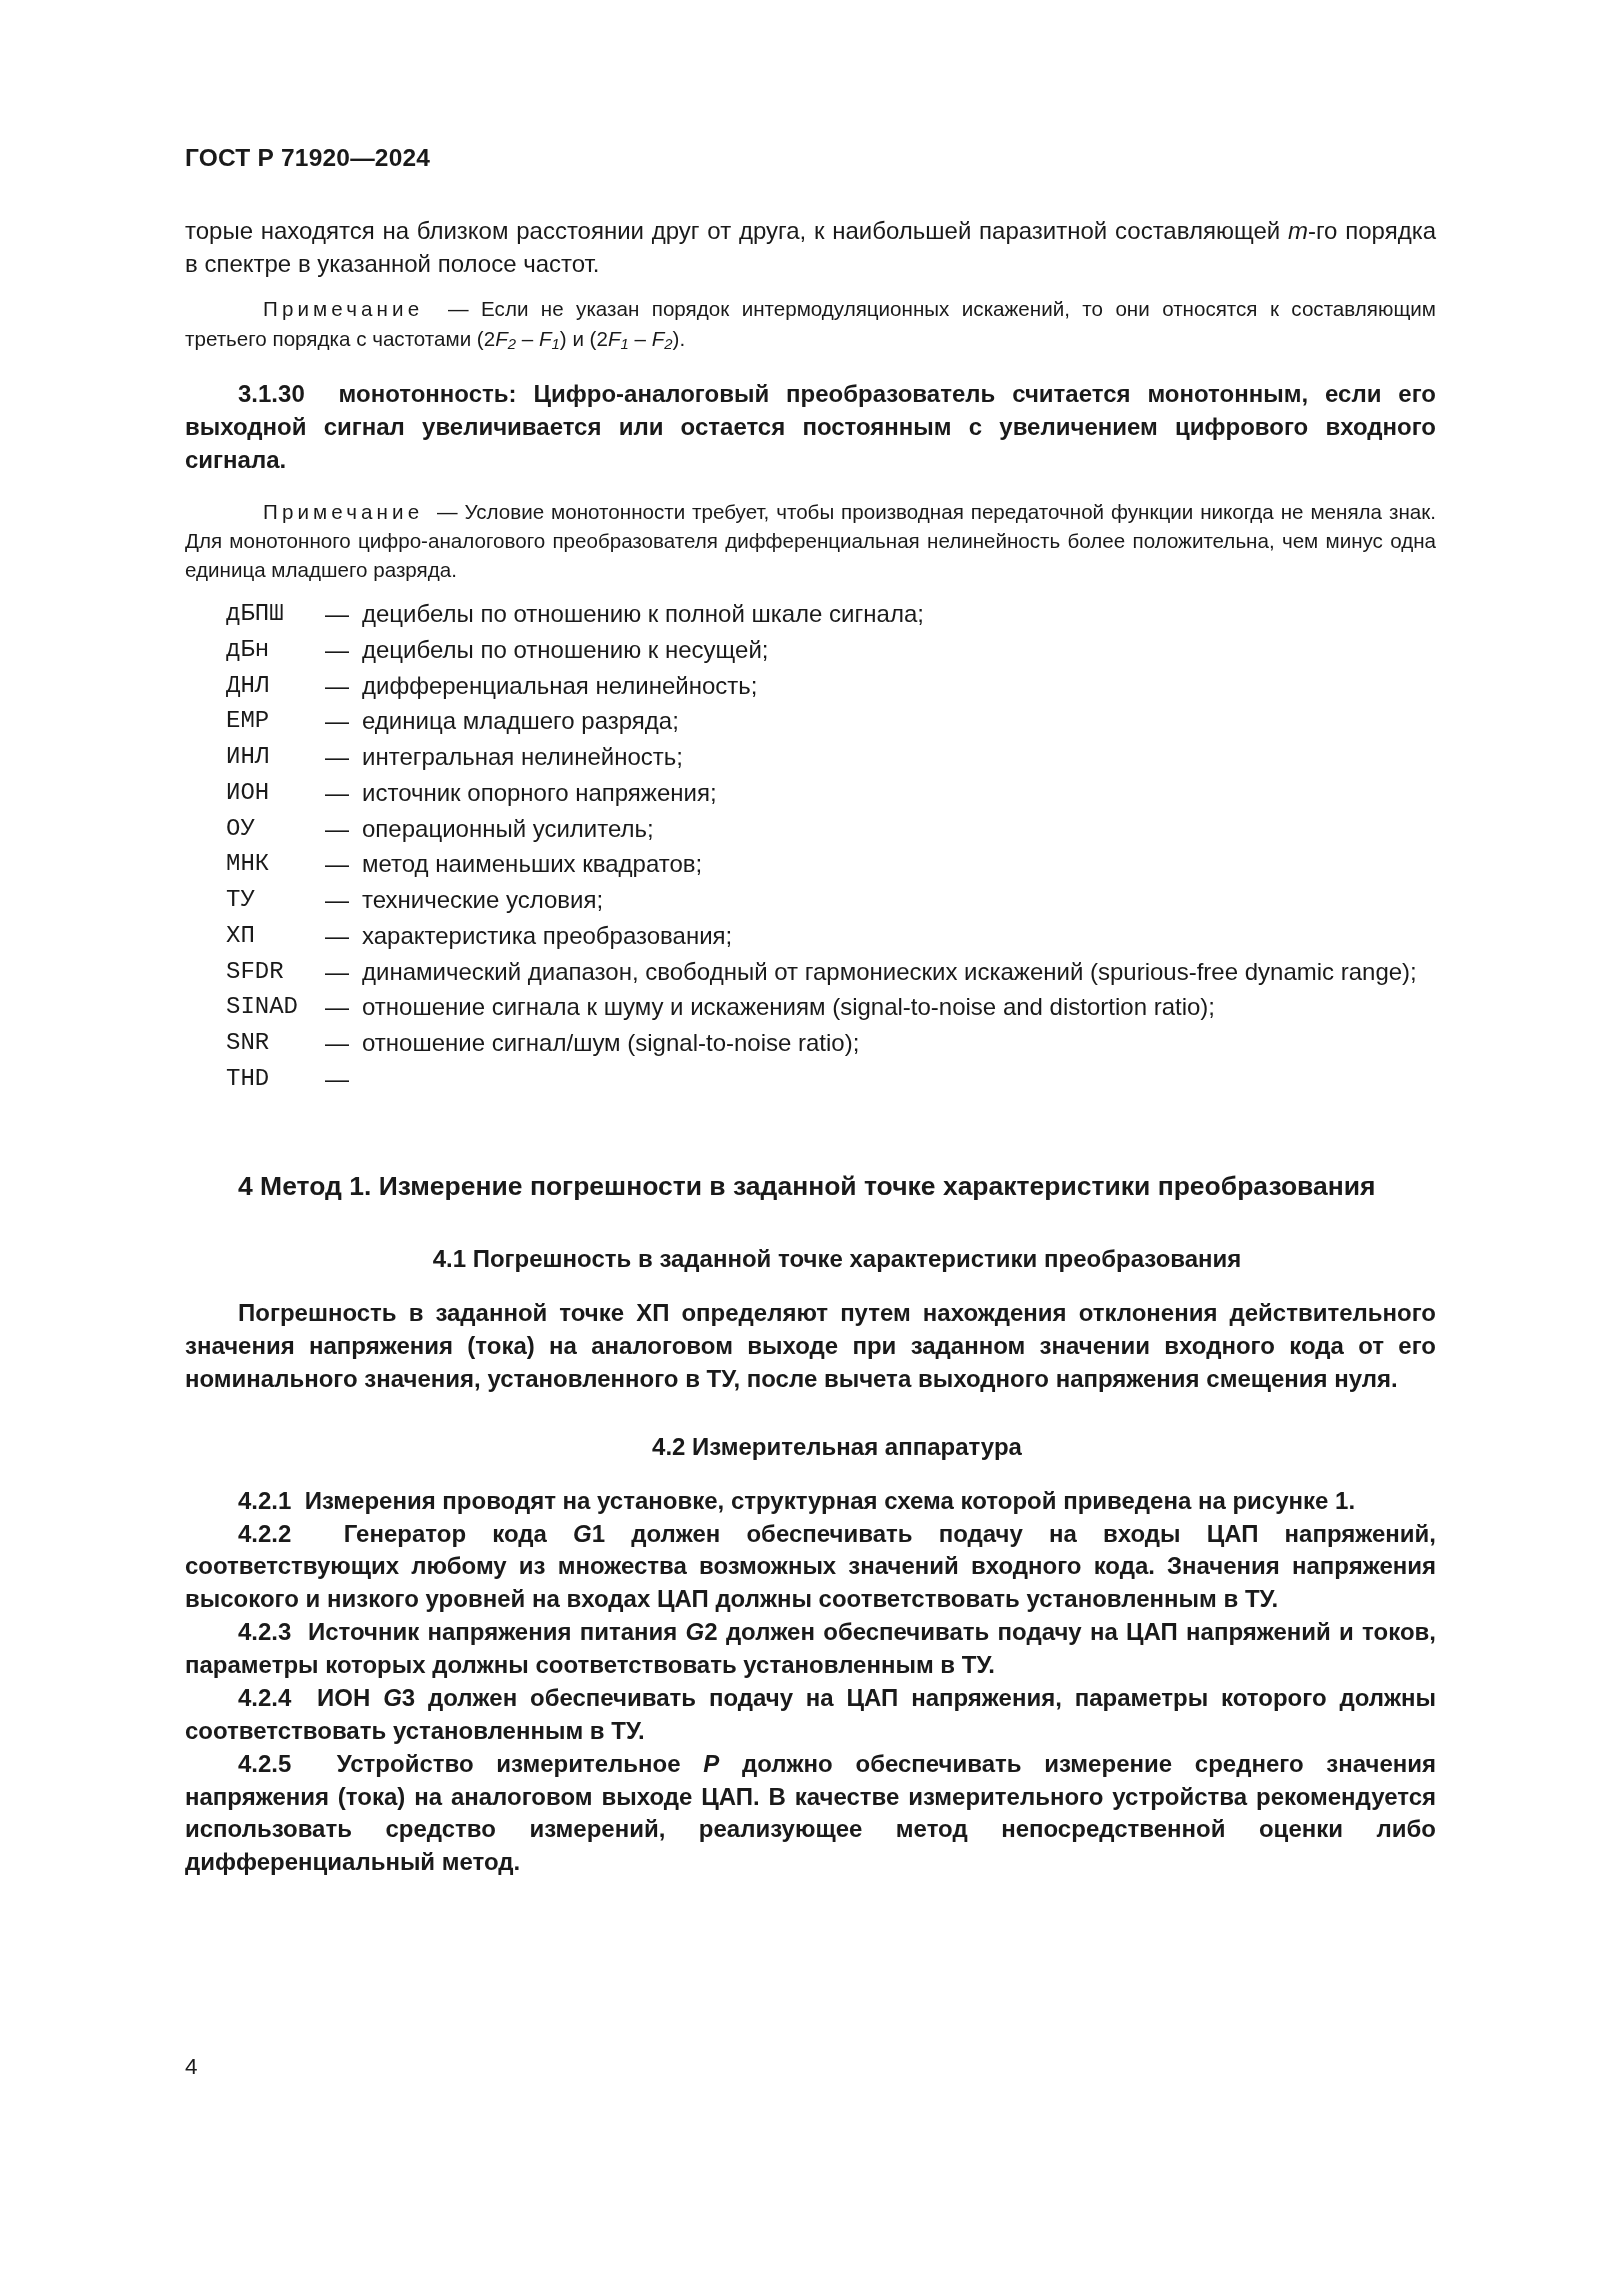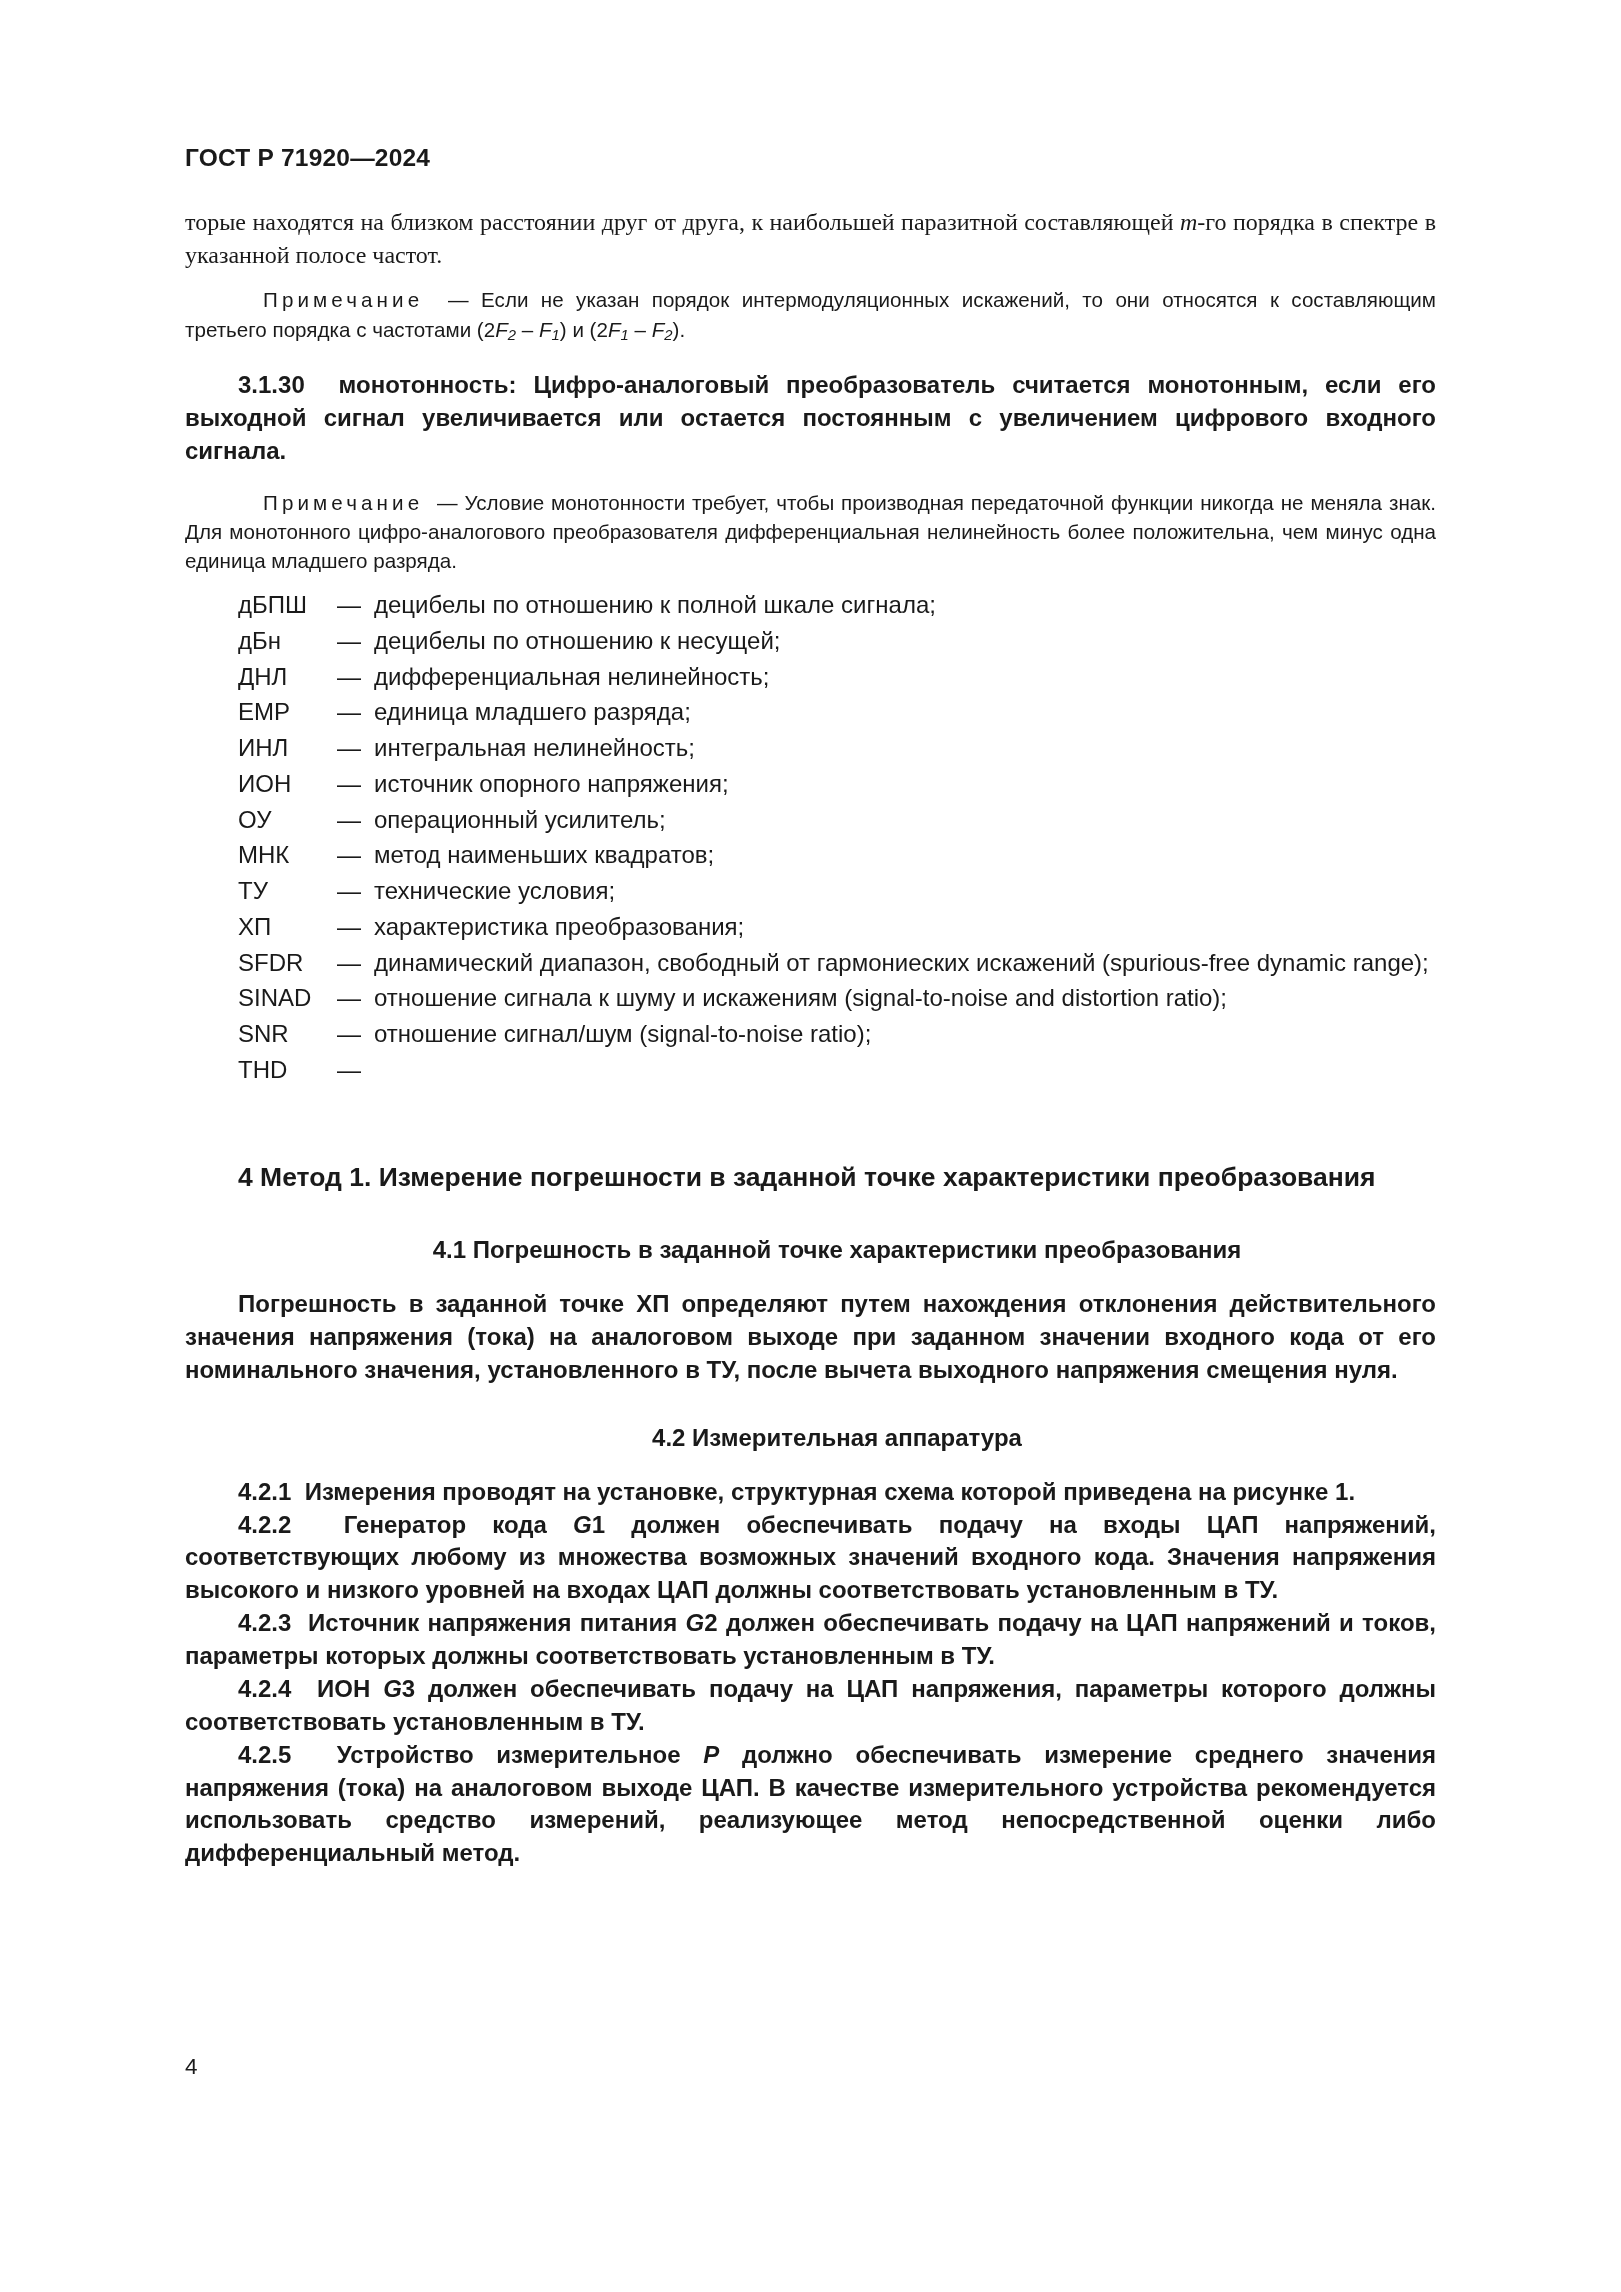--- a/index.html
+++ b/index.html
@@ -40,22 +40,21 @@
   
   .para {
     font-size: 24px;
     line-height: 1.37;
     text-align: justify;
     text-justify: inter-word;
     margin: 0;
     hyphens: manual;
   }
   .para.first-block {
-    margin-top: 34px;
-    font-family: Liberation Serif, serif;
+    margin-top: 43px;
   }
   .indent {
     text-indent: 53px;
     font-weight: bold;
   }
   .sp-above {
     margin-top: 10.8px;
   }
 
   
@@ -95,22 +94,23 @@
   .abbr-row {
     display: flex;
     align-items: flex-start;
     font-size: 24px;
     line-height: 1.37;
     margin-bottom: 2.9px;
   }
   .abbr-term {
     flex: 0 0 auto;
     width: 99px;
-    margin-left: 53px;
+    margin-left: 41px;
     white-space: nowrap;
+    font-family: Liberation Mono, monospace;
   }
   .abbr-dash {
     flex: 0 0 auto;
     width: 37px;
   }
   .abbr-def {
     flex: 1 1 auto;
     text-align: justify;
   }
   .abbr-def.justify-two {

